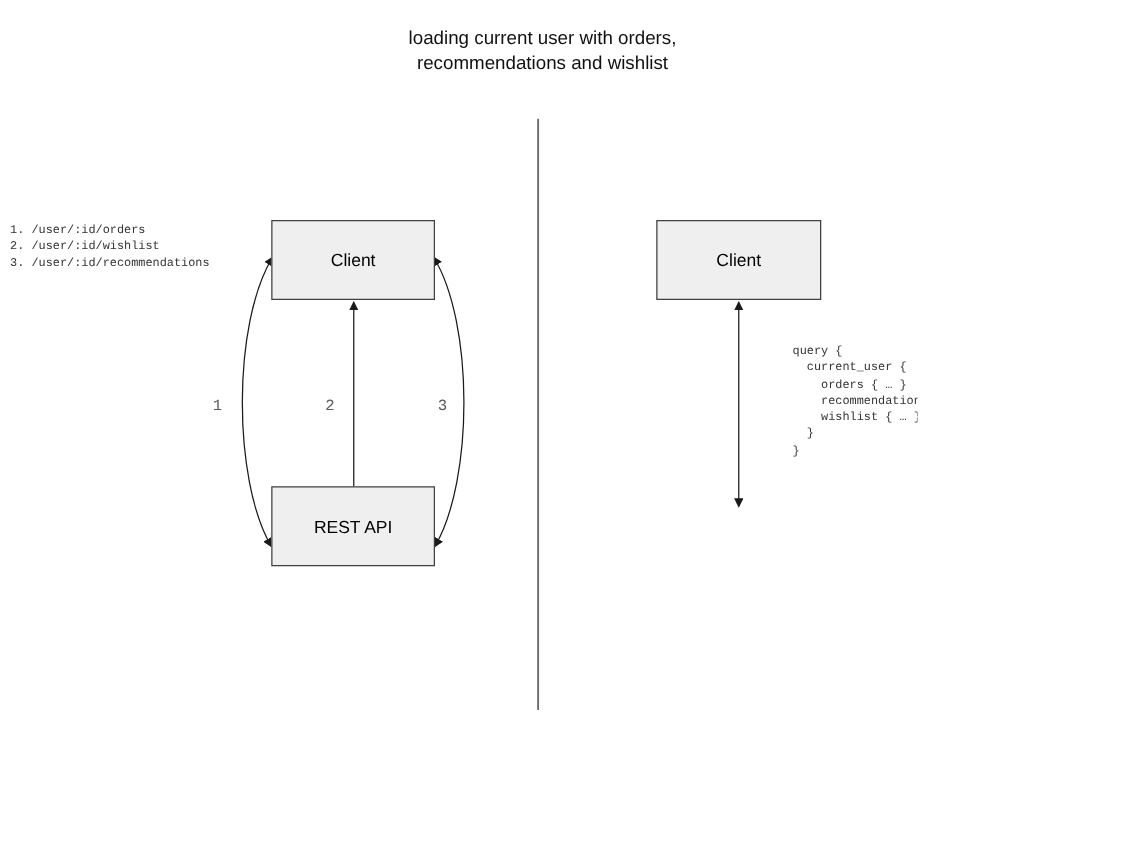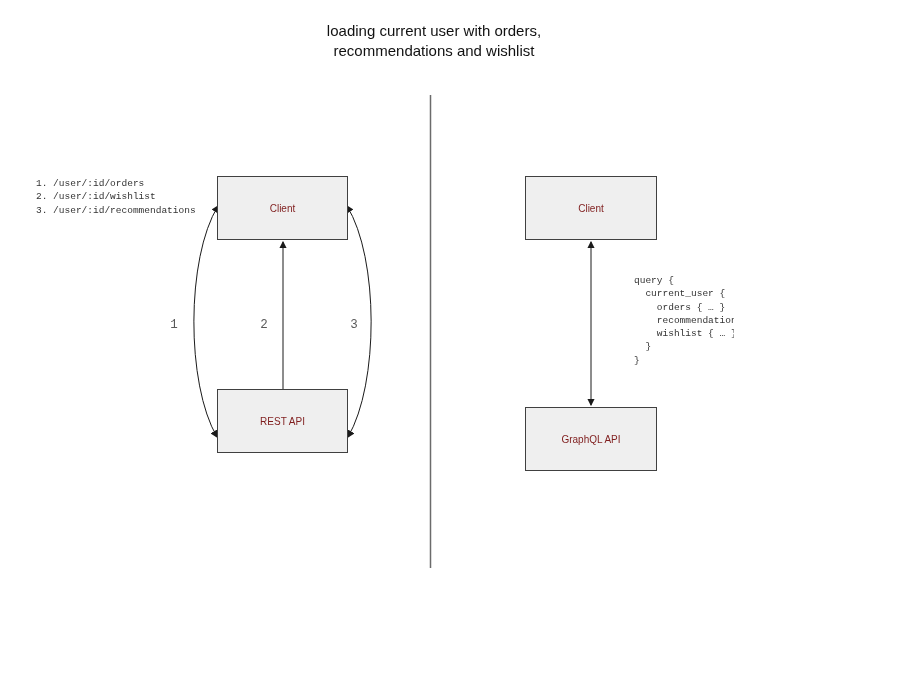--- a/index.html
+++ b/index.html
@@ -42,34 +42,34 @@
     stroke-width:1.5;
     fill:none;
   }
   #ah path{fill:var(--arrow);}
   .node{
     position:absolute;
     width:131px;height:64px;
     background:var(--box-fill);
     border:1.5px solid var(--box-border);
     display:flex;align-items:center;justify-content:center;
-    font-size:10px;color:#7f1d1d;
+    font-size:14px;color:#000000;
   }
   .node-client-left{left:217px;top:176px;}
   .node-rest{left:217px;top:389px;}
   .node-client-right{left:525px;top:176px;width:132px;}
   .node-graphql{left:525px;top:407px;width:132px;}
   .code{
     position:absolute;
     font-family:"Liberation Mono","DejaVu Sans Mono",monospace;
     font-size:9.5px;line-height:13.3px;
     color:var(--code);
     white-space:pre;
   }
-  .endpoints{left:8px;top:177px;margin-left:28px;}
+  .endpoints{left:8px;top:177px;}
   .query{left:634px;top:274px;}
   .arrow-num{
     position:absolute;
     width:14px;text-align:center;
     font-family:"Liberation Mono","DejaVu Sans Mono",monospace;
     font-size:12.5px;
     color:var(--label);
   }
   .num-1{left:167px;top:318px;}
   .num-2{left:257px;top:318px;}
@@ -114,23 +114,20 @@
   </div>
 
   <div class="arrow-num num-1">1</div>
   <div class="arrow-num num-2">2</div>
   <div class="arrow-num num-3">3</div>
 
   <div class="node node-client-right">
     <span>Client</span>
   </div>
 
-  <div class="node node-graphql">
-    <span>GraphQL API</span>
-  </div>
 
   <pre class="code query">query {
   current_user {
     orders { … }
     recommendations { … }
     wishlist { … }
   }
 }</pre>
 
 </div>

